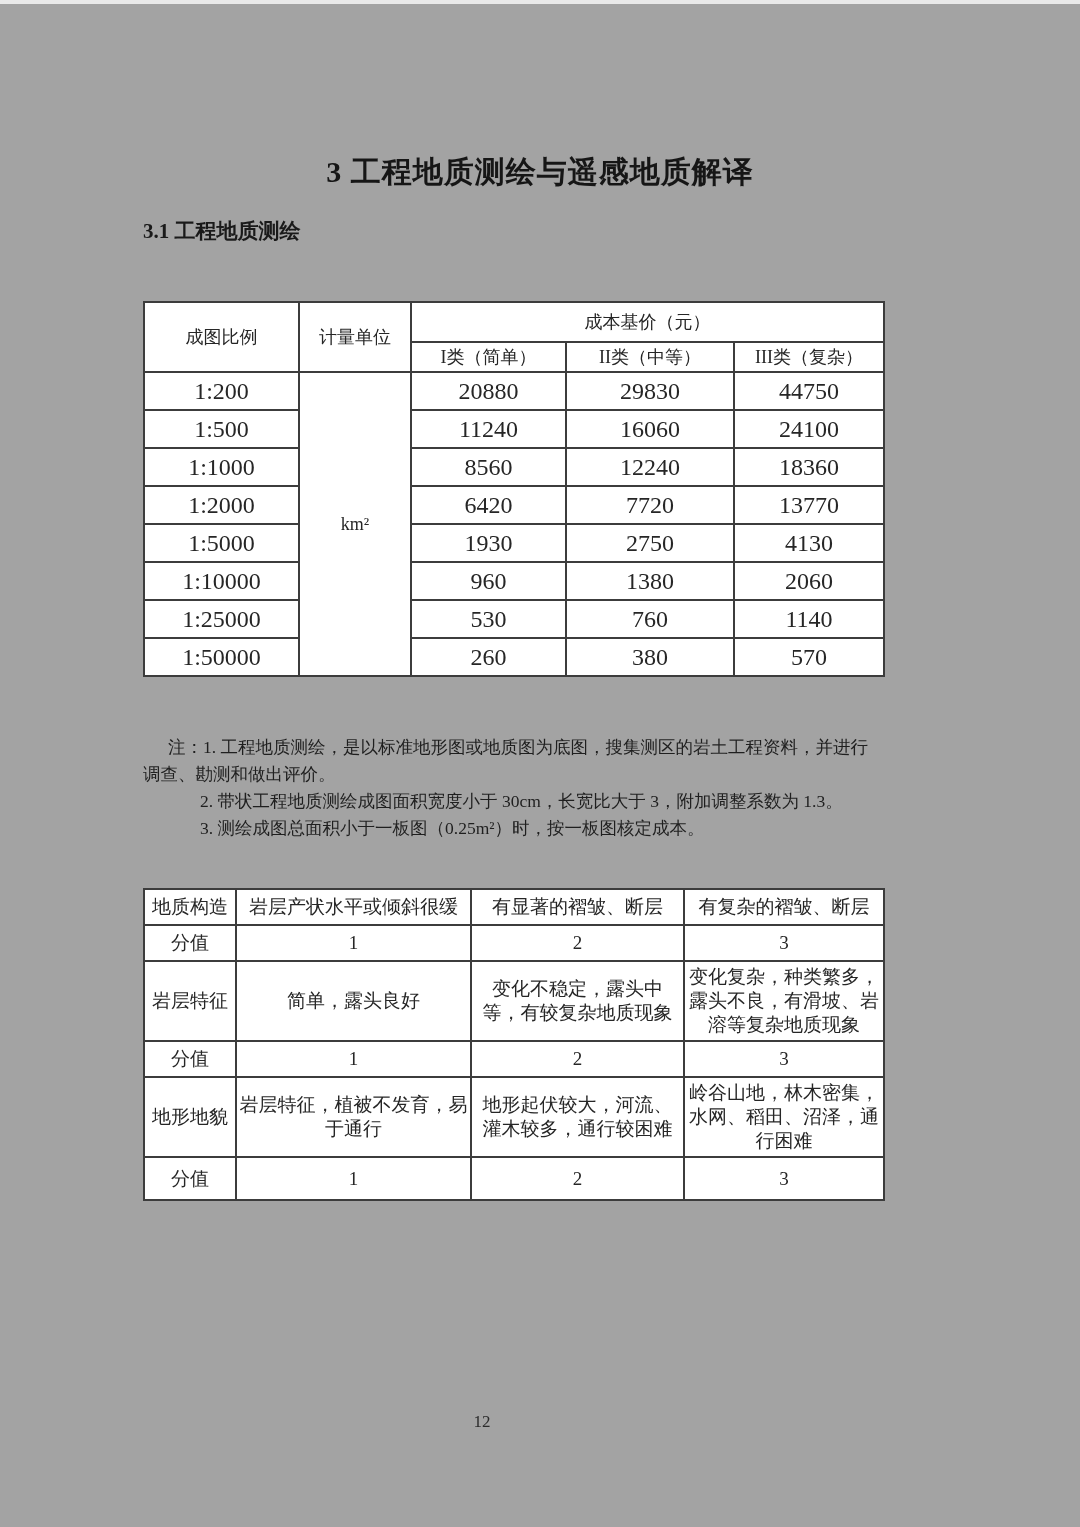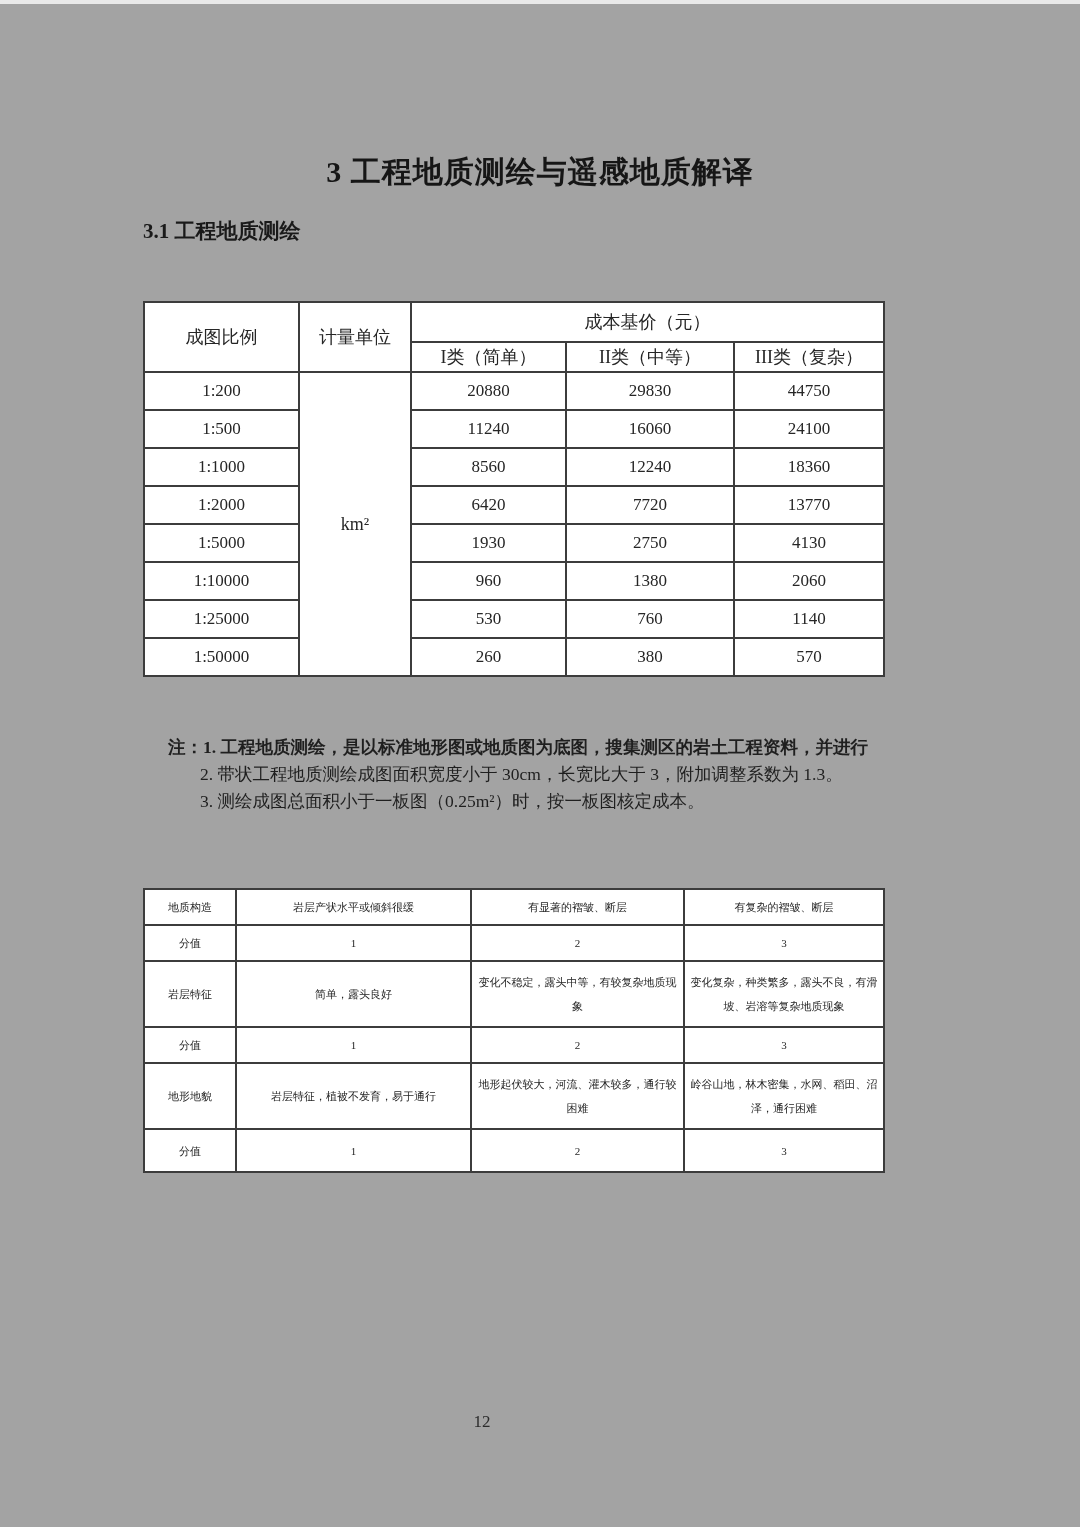--- a/index.html
+++ b/index.html
@@ -36,38 +36,38 @@
   }
   .doc-table td, .doc-table th {
     border:2px solid #3c3c3c;
     text-align:center; vertical-align:middle;
     font-weight:normal;
     padding:2px 4px;
     color:#262626;
   }
   #table1 { top:297px; width:740px; }
   #table1 th { font-size:18px; }
-  #table1 td { font-size:17px; }
+  #table1 td { font-size:24px; }
   #table1 .hrow1 { height:40px; }
   #table1 .hrow2 { height:24px; }
   #table1 .drow  { height:38px; }
   #table1 .unit-cell { font-size:18px; }
 
   #table2 { top:884px; width:740px; }
-  #table2 td { font-size:11px; line-height:24px; padding:3px 2px; }
+  #table2 td { font-size:19px; line-height:24px; padding:3px 2px; }
   #table2 .r-short { height:36px; }
   #table2 .r-tall  { height:66px; }
   #table2 .r-last  { height:43px; }
 
   .notes {
     position:absolute; left:143px; top:730px; width:812px;
     font-size:17.5px; line-height:27px; color:#1f1f1f;
   }
   .note-line { white-space:nowrap; }
-  .indent-first { padding-left:25px;font-weight:bold; }
+  .indent-first { padding-left:25px; }
   .indent-num   { padding-left:57px; }
 
   .page-number {
     position:absolute; top:1408px; left:0; width:964px;
     text-align:center; font-size:17px; color:#2b2b2b;
   }
 </style>
 </head>
 <body>
 
@@ -144,20 +144,21 @@
         <td>1:50000</td>
         <td>260</td>
         <td>380</td>
         <td>570</td>
       </tr>
     </tbody>
   </table>
 
   <div class="notes">
     <div class="note-line indent-first">注：1. 工程地质测绘，是以标准地形图或地质图为底图，搜集测区的岩土工程资料，并进行</div>
+    <div class="note-line">调查、勘测和做出评价。</div>
     <div class="note-line indent-num">2. 带状工程地质测绘成图面积宽度小于 30cm，长宽比大于 3，附加调整系数为 1.3。</div>
     <div class="note-line indent-num">3. 测绘成图总面积小于一板图（0.25m²）时，按一板图核定成本。</div>
   </div>
 
 
   <table class="doc-table" id="table2">
     <colgroup>
       <col style="width:92px">
         <col style="width:235px">
         <col style="width:213px">

